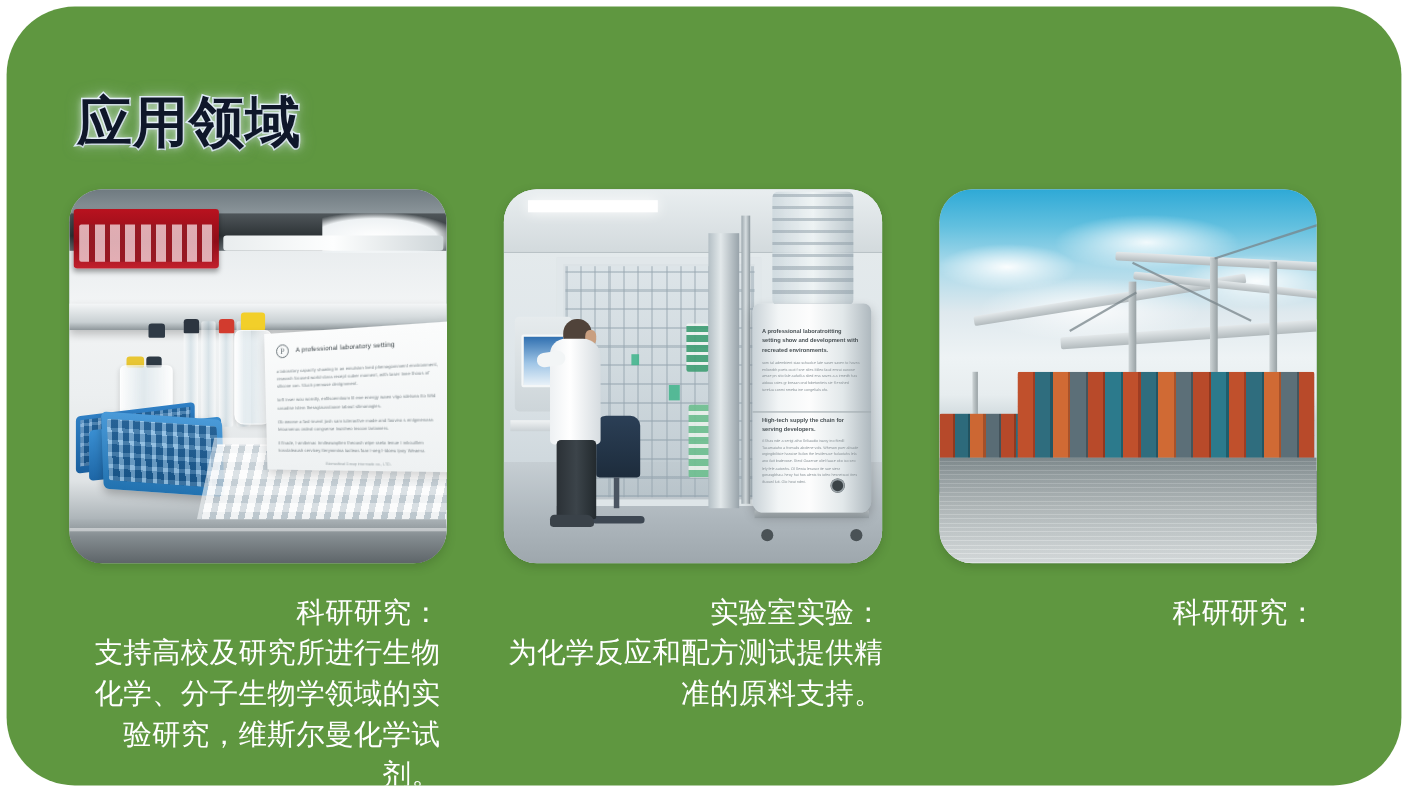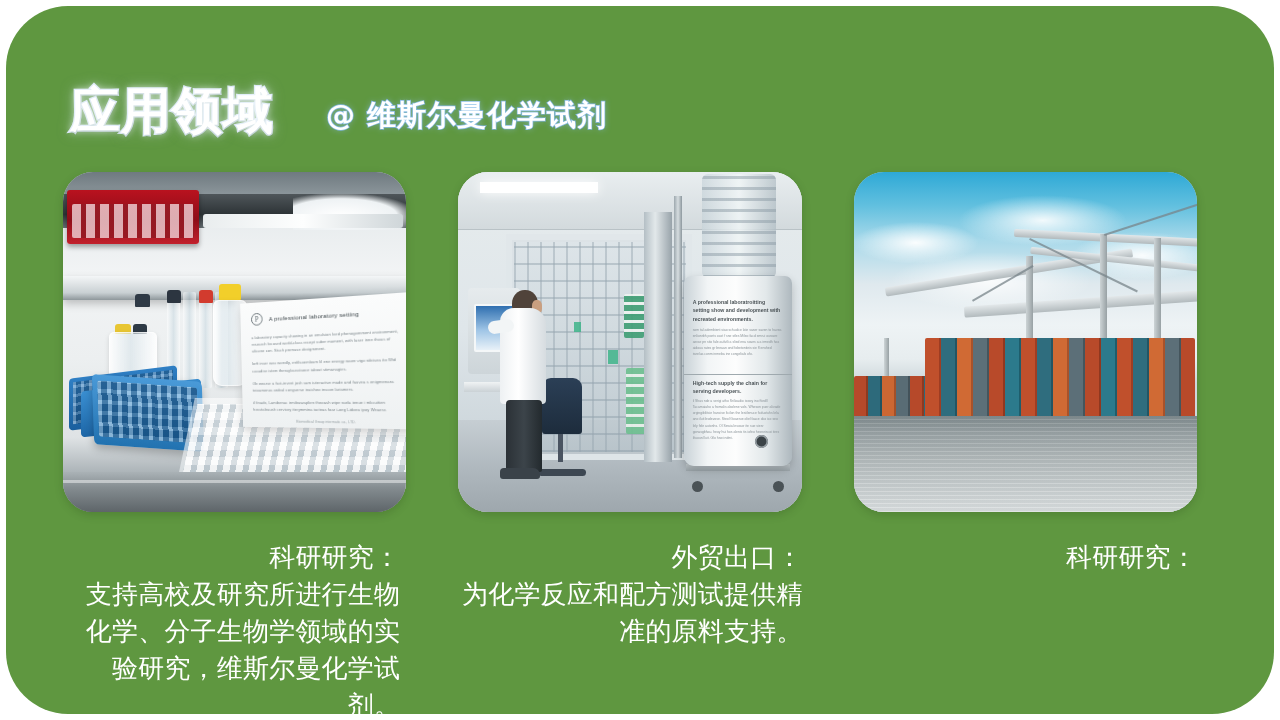--- a/index.html
+++ b/index.html
@@ -41,21 +41,21 @@
     display: flex;
     align-items: flex-end;
     gap: 52px;
   }
 
   .title {
     font-family: "DejaVu Sans", "Liberation Sans", sans-serif;
     font-size: 50px;
     font-weight: 700;
     line-height: 1;
-    color: #ffffff;
+    color: #0f172a;
     letter-spacing: 1px;
     -webkit-text-stroke: 2.6px #dbe9f7;
     paint-order: stroke fill;
     text-shadow:
         0 0 7px rgba(255,255,255,0.75),
         0 0 14px rgba(210,232,250,0.55),
         1px 2px 2px rgba(40,80,40,0.25);
   }
 
   .subtitle {
@@ -469,21 +469,20 @@
   .caption-3 { width: 372px; margin-left: -14px; }
 </style>
 </head>
 <body>
 
 <div class="slide">
   <div class="panel">
 
     <div class="header">
       <div class="title">应用领域</div>
-      <div class="subtitle">@ 维斯尔曼化学试剂</div>
     </div>
 
     <div class="cards">
 
       <div class="card">
         <div class="scene">
           <div class="lab1-bg"></div>
           <div class="lab1-shelf"></div>
           <div class="lab1-ice"></div>
           <div class="lab1-lamp"></div>
@@ -608,21 +607,21 @@
         </div>
       </div>
     </div>
 
     <div class="captions">
       <div class="caption caption-1">
         <span class="cap-head">科研研究：</span>
         <span class="cap-body">支持高校及研究所进行生物化学、分子生物学领域的实验研究，维斯尔曼化学试剂。</span>
       </div>
       <div class="caption caption-2">
-        <span class="cap-head">外贸出口：</span>
+        <span class="cap-head">实验室实验：</span>
         <span class="cap-body">为化学反应和配方测试提供精准的原料支持。</span>
       </div>
       <div class="caption caption-3">
         <span class="cap-head">科研研究：</span>
       </div>
     </div>
 
   </div>
 </div>
 

